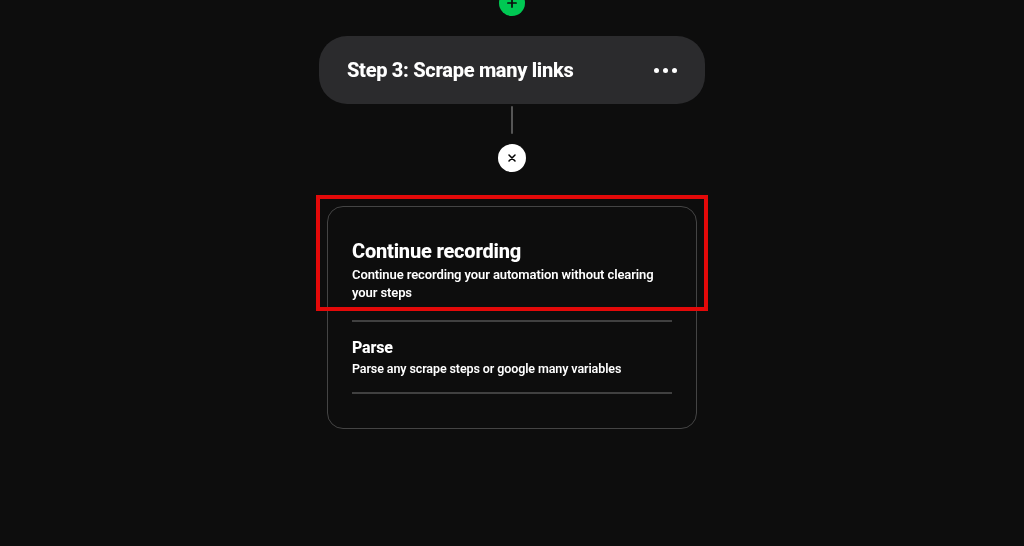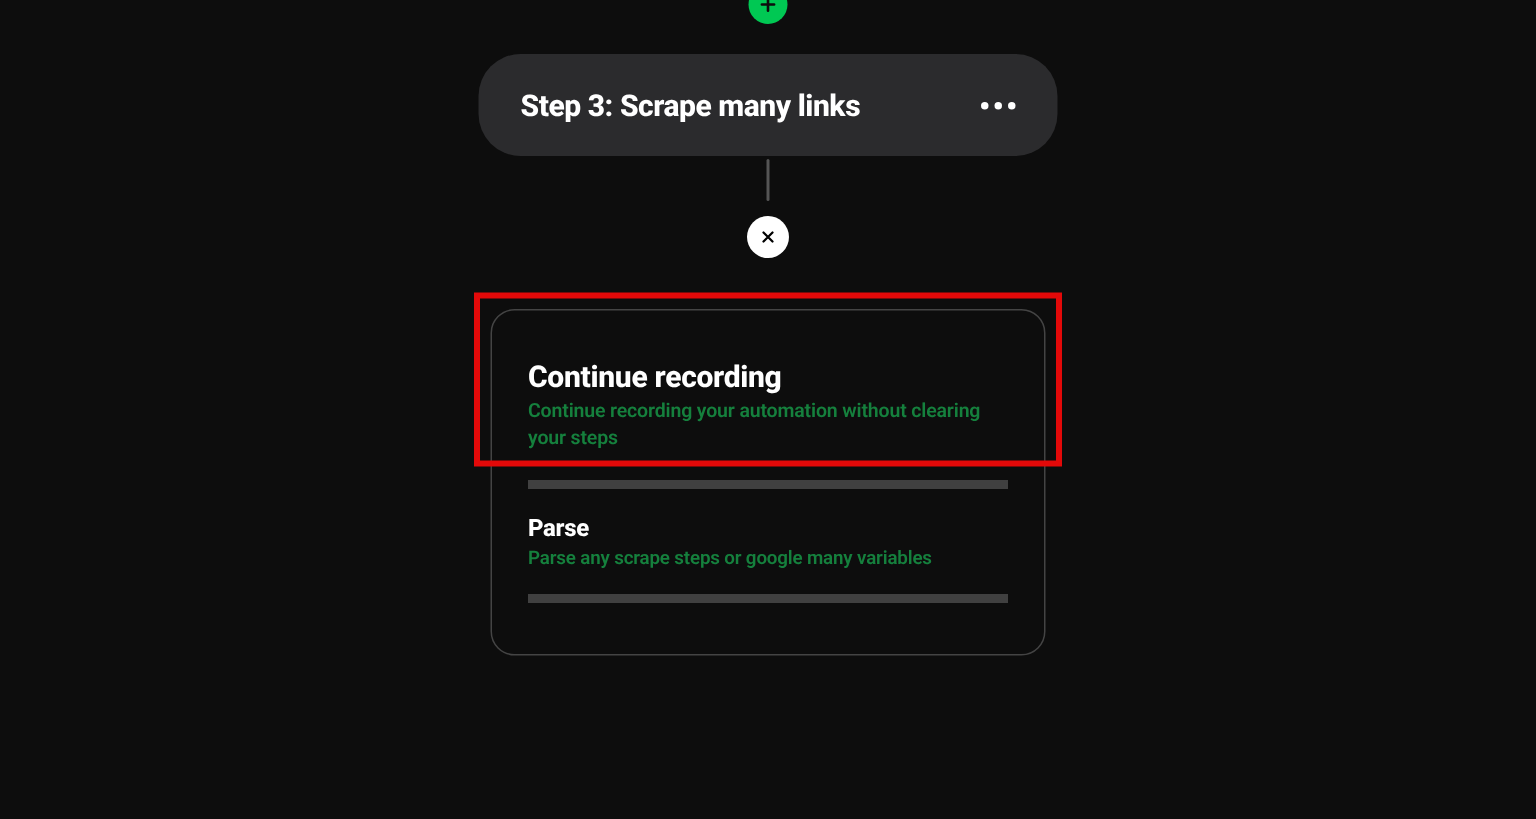--- a/index.html
+++ b/index.html
@@ -116,35 +116,35 @@
       height: 116px;
       border: 4px solid #e30909;
       pointer-events: none;
       z-index: 5;
     }
     .menu-inner {
       padding: 0 24px;
     }
     .menu-item {
       padding: 16px 0 14px 0;
-      border-bottom: 6px solid #404040;
+      border-bottom: 2px solid #404040;
       cursor: pointer;
     }
     .menu-item:last-child {
       border-bottom: none;
     }
     .menu-item .title {
       color: #ffffff;
       font-size: 16px;
       font-weight: 800;
       margin-bottom: 3px;
       letter-spacing: -0.2px;
     }
     .menu-item .desc {
-      color: #15803d;
+      color: #ffffff;
       font-size: 12.5px;
       font-weight: 600;
       line-height: 1.4;
       letter-spacing: -0.1px;
     }
     .menu-item.first {
       padding-top: 20px;
       padding-bottom: 18px;
     }
     .menu-item.first .title {

